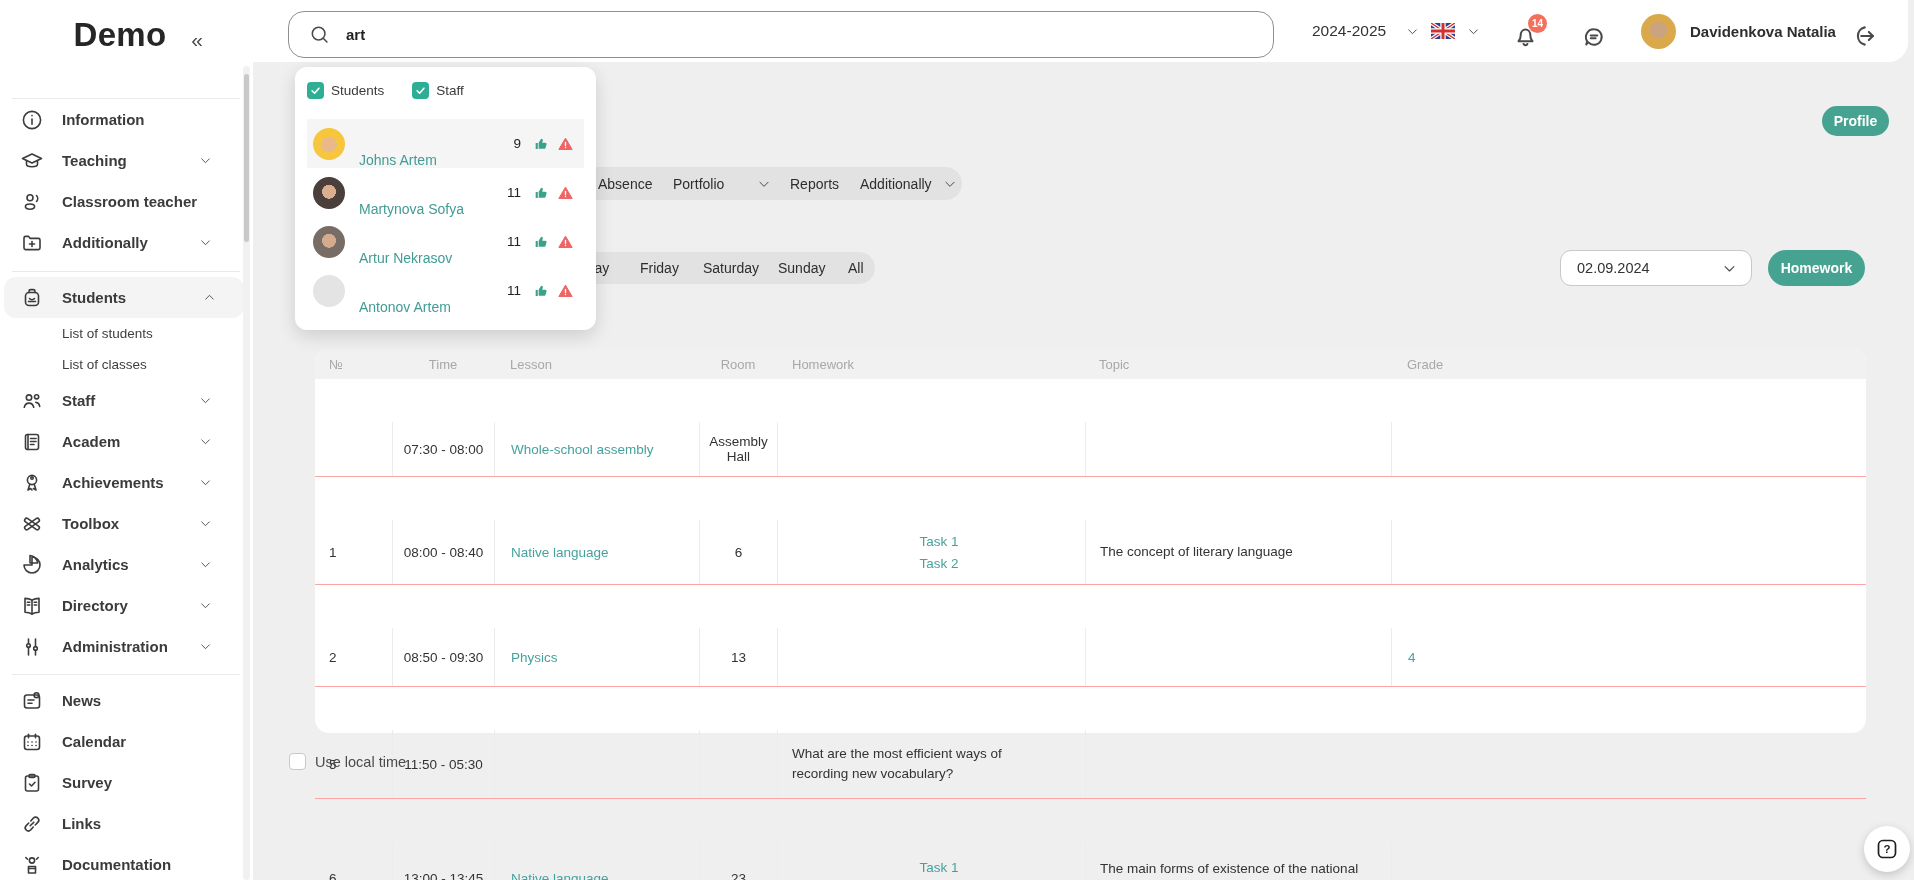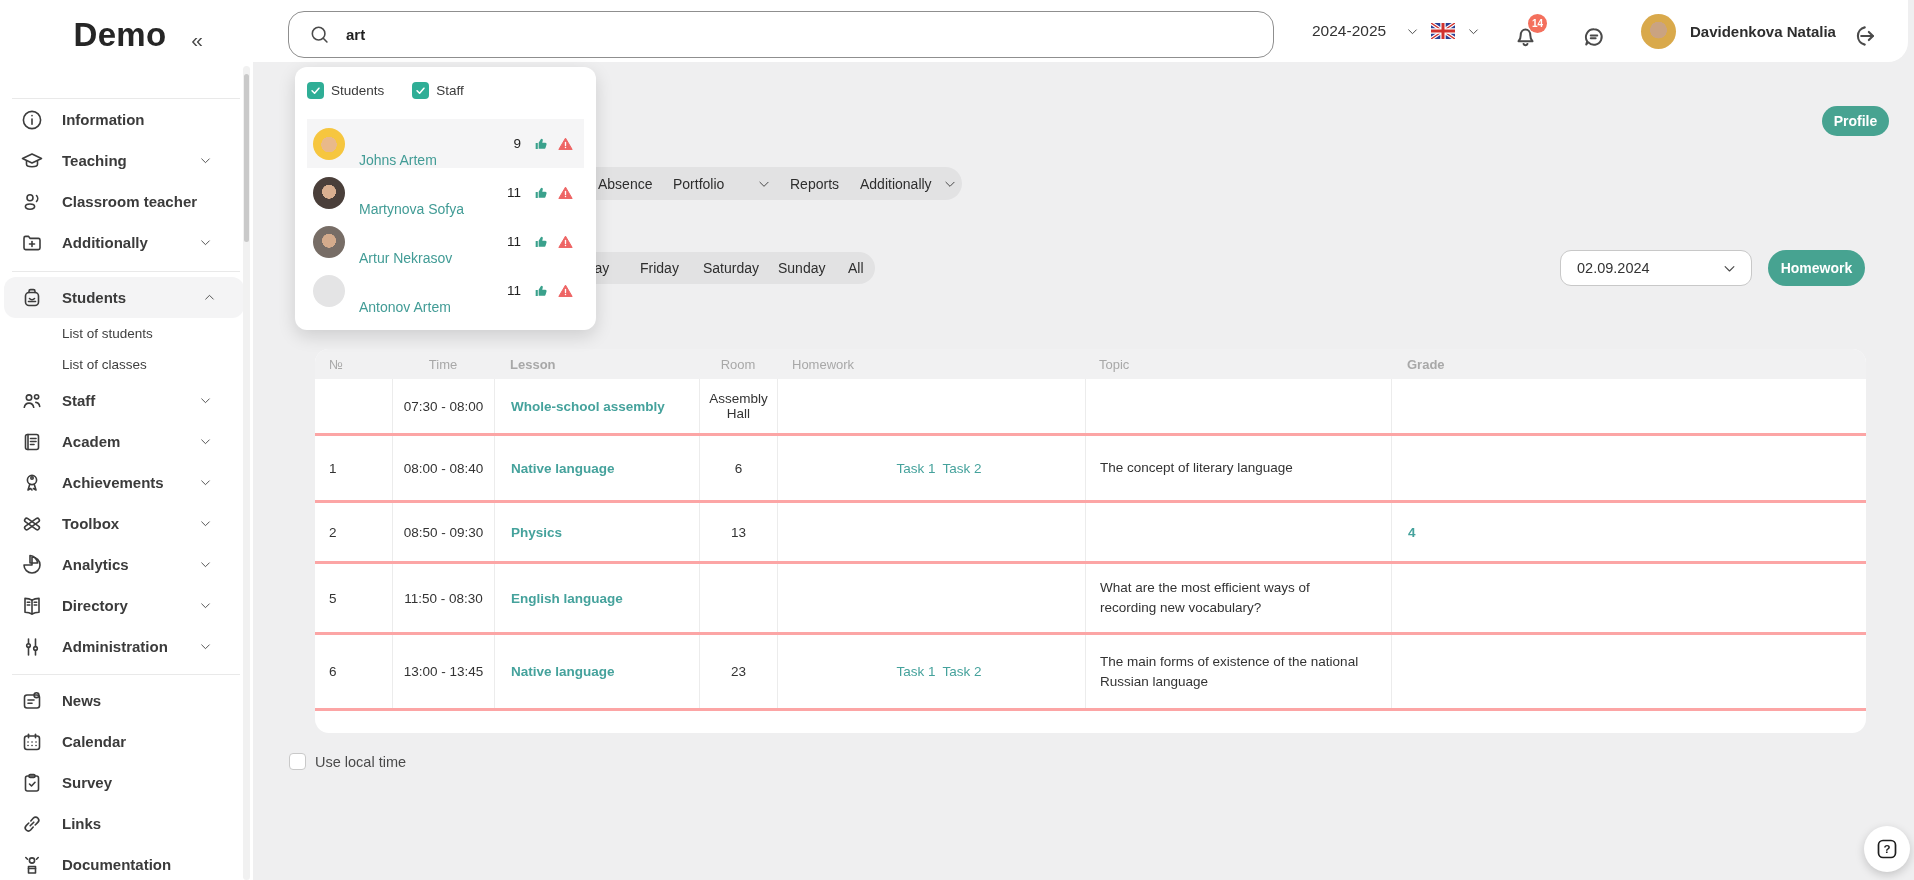--- a/index.html
+++ b/index.html
@@ -60,28 +60,28 @@
   .tabbar .tc{position:absolute;top:10px;cursor:pointer;}
   .daybar{position:absolute;left:313px;top:252px;width:562px;height:32px;background:#e2e2e3;border-radius:16px;z-index:10;}
   .daybar .t{position:absolute;top:0;height:32px;display:flex;align-items:center;font-size:14px;color:#2e2e2e;cursor:pointer;}
   .datepicker{position:absolute;left:1560px;top:250px;width:192px;height:36px;background:#fff;border:1px solid #c8c8c8;border-radius:11px;box-sizing:border-box;display:flex;align-items:center;padding:0 14px 0 16px;font-size:14.5px;color:#333;cursor:pointer;z-index:10;}
   .datepicker .dchev{margin-left:auto;display:flex;}
   .homework-btn{position:absolute;left:1768px;top:250px;width:97px;height:36px;border-radius:18px;background:#47a391;color:#fff;font-size:14px;font-weight:700;display:flex;align-items:center;justify-content:center;cursor:pointer;z-index:10;}
 
   
   .card{position:absolute;left:315px;top:349px;width:1551px;height:384px;background:#fff;border-radius:14px;z-index:5;}
   .thead{display:grid;grid-template-columns:77px 102px 205px 78px 308px 306px 475px;height:30px;background:#f1f1f2;border-radius:14px 14px 0 0;align-items:center;color:#a8a8a8;font-size:13px;}
-  .trow{display:grid;grid-template-columns:77px 102px 205px 78px 308px 306px 475px;border-bottom:3px solid #fca5a5;}
+  .trow{display:grid;grid-template-columns:77px 102px 205px 78px 308px 306px 475px;border-bottom:1px solid #fca5a5;margin-top:43px;}
   .trow>div{border-left:1px solid #ececec;display:flex;align-items:center;box-sizing:border-box;font-size:13.5px;color:#333;}
   .trow>div:first-child{border-left:none;}
   .r0{height:54px;}.r1{height:64px;}.r2{height:58px;}.r3{height:68px;}.r4{height:73px;}
-  .pl14{padding-left:14px;}.pl16{padding-left:16px;font-weight:bold;}.pl15{padding-left:15px;}
+  .pl14{padding-left:14px;}.pl16{padding-left:16px;}.pl15{padding-left:15px;}
   .cen{justify-content:center;text-align:center;}
   .link{color:#45a29c;cursor:pointer;}
-  .c-hw{flex-direction:row;justify-content:center;align-items:flex-start;gap:7px;}
+  .c-hw{flex-direction:column;justify-content:center;align-items:flex-start;gap:7px;}
   .c-topic{padding-right:26px;line-height:1.45;}
 
   .use-local{position:absolute;left:289px;top:753px;display:flex;align-items:center;z-index:10;}
   .ul-box{width:17px;height:17px;border:1.5px solid #c9c9c9;border-radius:4px;background:#fff;box-sizing:border-box;cursor:pointer;}
   .ul-lbl{margin-left:9px;font-size:14.5px;color:#4a4a4a;}
 
   .help-fab{position:absolute;left:1864px;top:826px;width:46px;height:46px;border-radius:50%;background:#fff;box-shadow:0 3px 10px rgba(0,0,0,.18);display:flex;align-items:center;justify-content:center;cursor:pointer;z-index:20;}
 </style>
 </head>
 <body>
@@ -512,24 +512,21 @@
       <div class="cen">13</div>
       <div class="pl15 c-hw"></div>
       <div class="pl14 c-topic"></div>
       <div class="pl16">
           <span class="link">4</span>
         </div>
     </div>
 
     <div class="trow r3">
       <div class="pl14">5</div>
-      <div class="cen">11:50 - 08:30</div>
-      <div class="pl16">
-          <span class="link">English language</span>
-        </div>
+      <div class="cen">11:50 - 05:30</div>
       <div class="cen"></div>
       <div class="pl15 c-hw"></div>
       <div class="pl14 c-topic">What are the most efficient ways of recording new vocabulary?</div>
       <div class="pl16"></div>
     </div>
 
     <div class="trow r4">
       <div class="pl14">6</div>
       <div class="cen">13:00 - 13:45</div>
       <div class="pl16">

